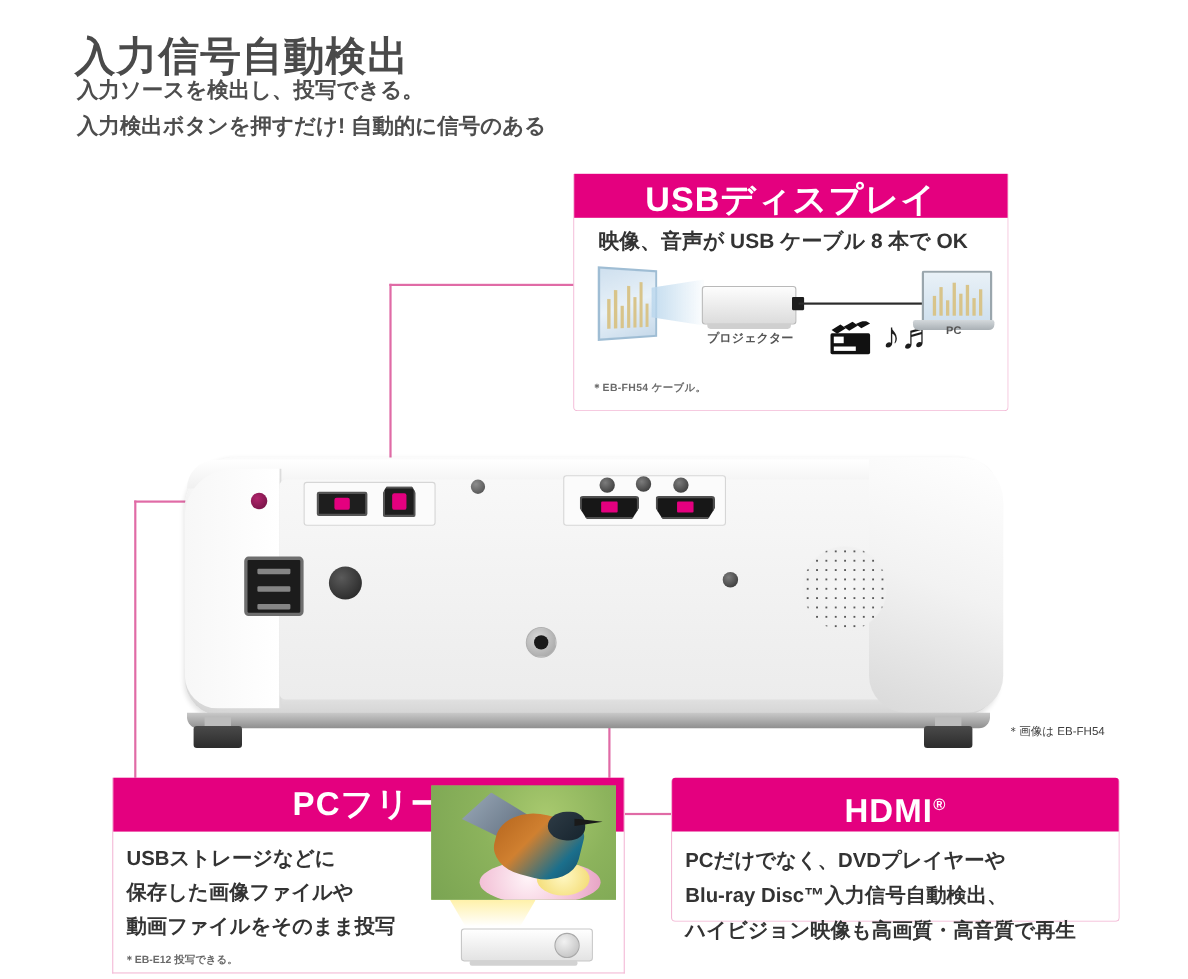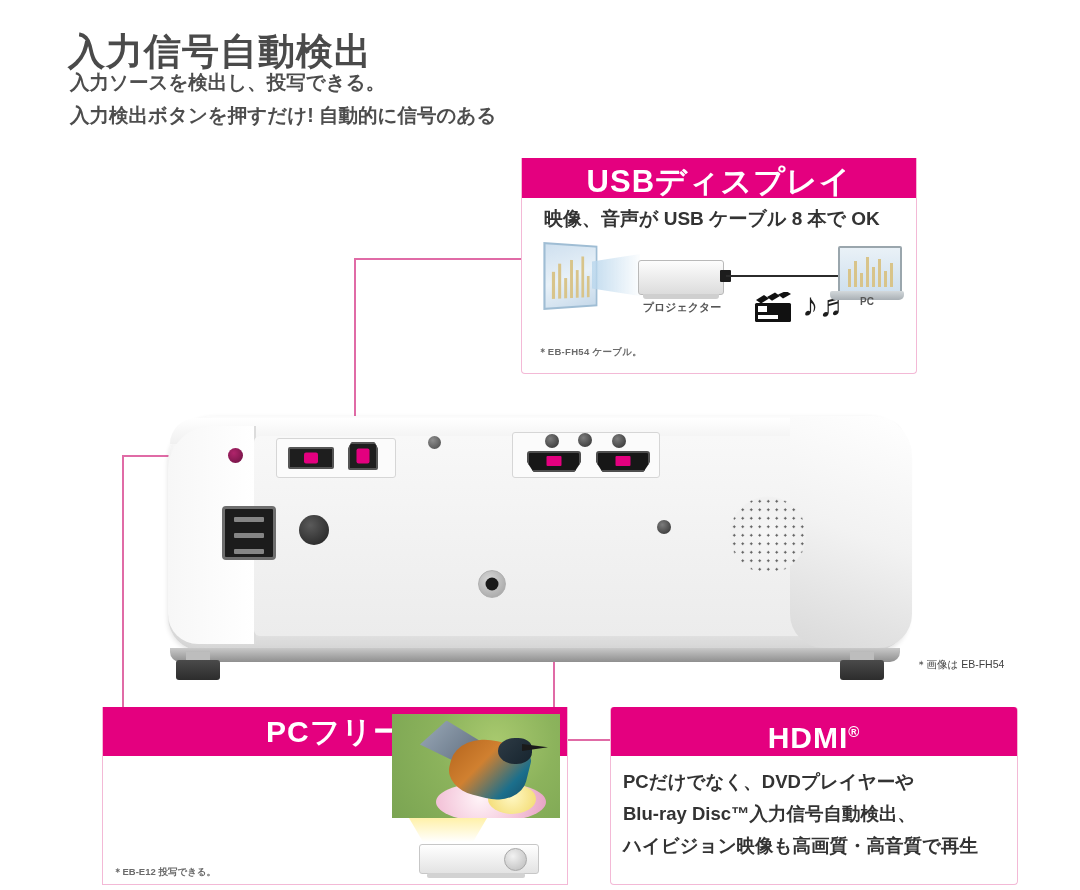--- a/index.html
+++ b/index.html
@@ -101,21 +101,21 @@
   #mini-proj .mbody{position:absolute;left:6px;top:10px;width:118px;height:28px;
      background:linear-gradient(180deg,#ffffff,#e3e3e3);border:1px solid #c7c7c7;border-radius:3px;}
   #mini-proj .mlens{position:absolute;right:16px;top:14px;width:21px;height:21px;border-radius:50%;
      background:radial-gradient(circle at 38% 34%,#f2f2f2,#b9b9b9);border:1px solid #a8a8a8;}
   #mini-proj .mfoot{position:absolute;left:14px;bottom:0;width:98px;height:5px;background:#d2d2d2;border-radius:2px;}
   #mini-proj .mglow{position:absolute;left:-4px;top:-16px;width:78px;height:24px;
      background:linear-gradient(0deg,rgba(255,240,160,.0),rgba(255,236,140,.75));
      clip-path:polygon(18% 100%,82% 100%,100% 0,0 0);}
 
   
-  #hdmi-panel{left:610px;top:707px;width:408px;height:178px;border-radius:4px 4px 4px 4px;
+  #hdmi-panel{left:610px;top:707px;width:408px;height:131px;border-radius:4px 4px 4px 4px;
               border-top:none;}
   #hdmi-panel .panel-header{height:49px;line-height:49px;font-size:30px;letter-spacing:1px;
               border-radius:3px 3px 0 0;}
   #hdmi-panel .panel-header sup{font-size:15px;vertical-align:super;}
   #hdmi-panel .panel-body{height:128px;}
   #hdmi-lead{position:absolute;left:12px;top:10px;width:390px;font-size:18.5px;line-height:32px;}
   #hdmi-lead span{display:block;white-space:nowrap;}
 
   
   .lead-line{position:absolute;background:#e4007f;}
@@ -295,20 +295,25 @@
         <div id="usb-pc-label">PC</div>
       </div>
 
       <div id="usb-note" class="panel-note">＊EB-FH54 ケーブル。</div>
     </div>
   </div>
 
   <div class="panel" id="pcfree-panel">
     <div class="panel-header">PCフリー</div>
     <div class="panel-body">
+      <div id="pcfree-lead" class="panel-lead">
+        <span>USBストレージなどに</span>
+        <span>保存した画像ファイルや</span>
+        <span>動画ファイルをそのまま投写</span>
+      </div>
 
       <div id="bird-photo">
         <div class="sky"></div>
         <div class="wing"></div>
         <div class="flower"></div>
         <div class="flower2"></div>
         <div class="bird"></div>
         <div class="head"></div>
         <div class="beak"></div>
       </div>

